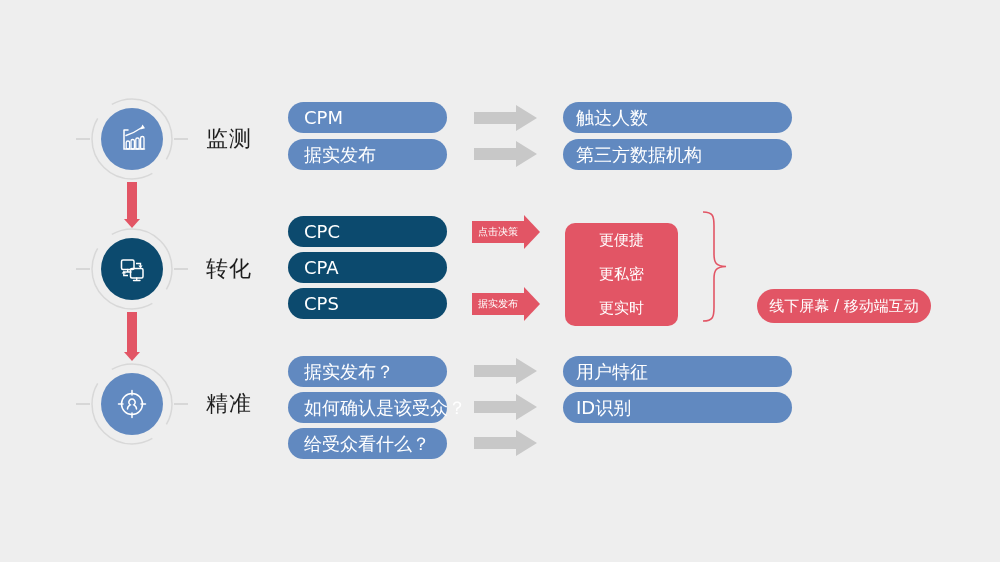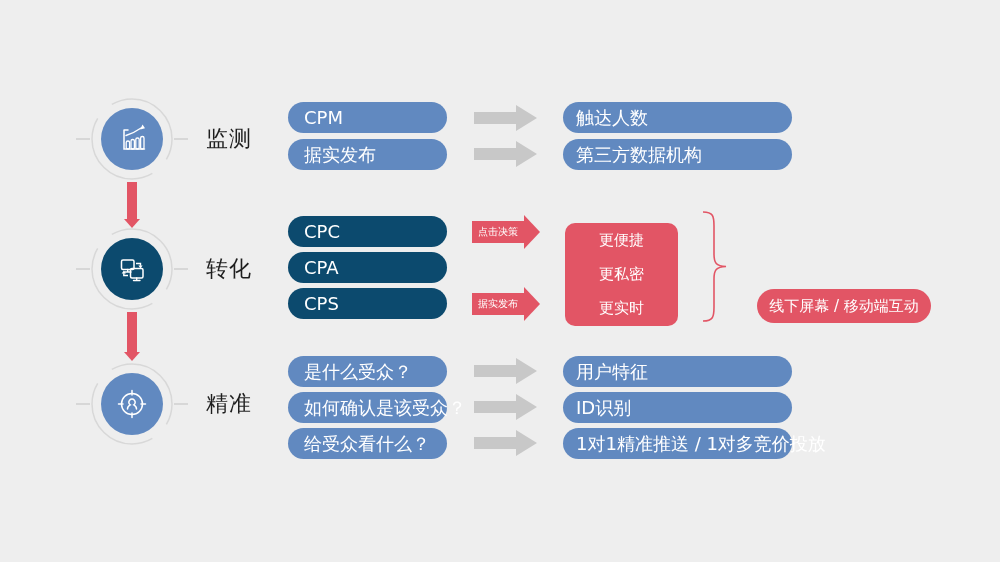--- a/index.html
+++ b/index.html
@@ -144,34 +144,33 @@
   </svg>
   <div class="node bluebg" style="top:373px">
     <svg width="36" height="36" viewBox="0 0 36 36">
       <circle cx="18" cy="18" r="10.5" stroke="#fff" stroke-width="1.5" fill="none"></circle>
       <path d="M18,4.5 V9 M18,27 V31.5 M4.5,18 H9 M27,18 H31.5" stroke="#fff" stroke-width="1.5" stroke-linecap="round"></path>
       <path d="M13.5,23 C13.5,21 14.8,19.6 16.2,18.9 A3.2,3.2 0 1 1 19.8,18.9 C21.2,19.6 22.5,21 22.5,23" stroke="#fff" stroke-width="1.5" fill="none" stroke-linecap="round"></path>
     </svg>
   </div>
   <div class="seclabel" style="top:389px">精准</div>
 
-  <div class="pill pl bluebg" style="top:356px">是什么受众？</div>
+  <div class="pill pl bluebg" style="top:356px">据实发布？</div>
   <svg class="garrow" style="top:357px" viewBox="0 0 64 28">
     <rect y="8" width="42" height="12" fill="#c8c8c8"></rect>
       <polygon points="42,1 63,14 42,27" fill="#c8c8c8"></polygon>
   </svg>
   <div class="pill pr bluebg" style="top:356px">用户特征</div>
 
   <div class="pill pl bluebg" style="top:392px">如何确认是该受众？</div>
   <svg class="garrow" style="top:393px" viewBox="0 0 64 28">
     <rect y="8" width="42" height="12" fill="#c8c8c8"></rect>
       <polygon points="42,1 63,14 42,27" fill="#c8c8c8"></polygon>
   </svg>
   <div class="pill pr bluebg" style="top:392px">ID识别</div>
 
   <div class="pill pl bluebg" style="top:428px">给受众看什么？</div>
   <svg class="garrow" style="top:429px" viewBox="0 0 64 28">
     <rect y="8" width="42" height="12" fill="#c8c8c8"></rect>
       <polygon points="42,1 63,14 42,27" fill="#c8c8c8"></polygon>
   </svg>
-  <div class="pill pr bluebg" style="top:428px">1对1精准推送 / 1对多竞价投放</div>
 
 </div>
 
 </body></html>

